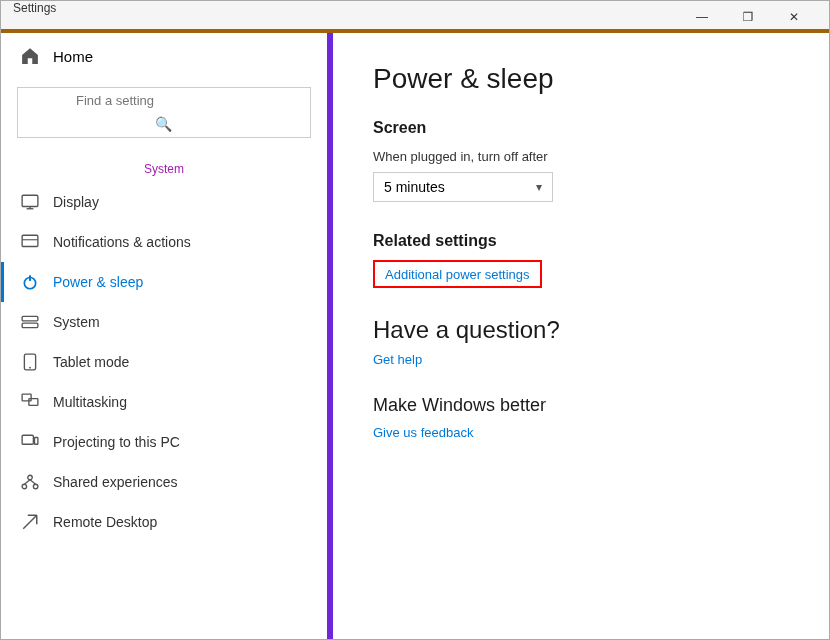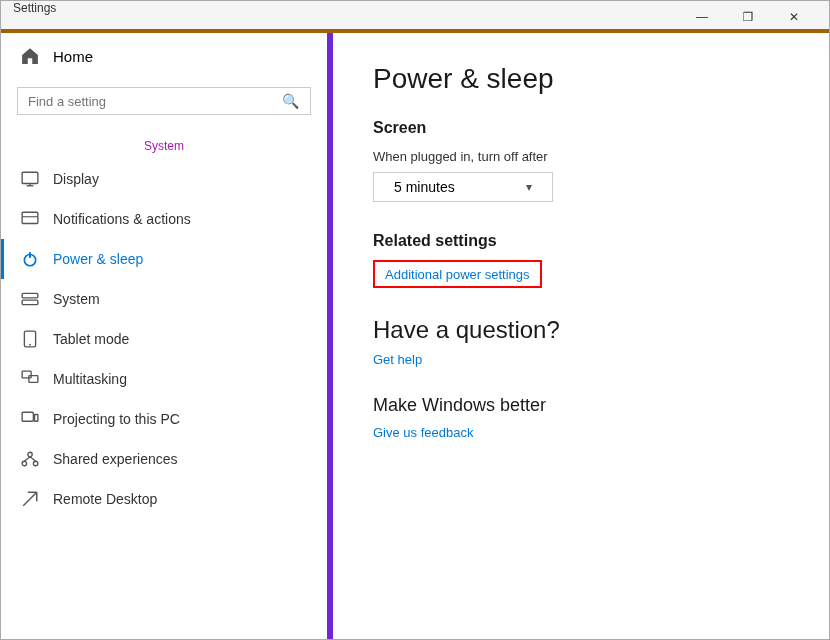--- a/index.html
+++ b/index.html
@@ -73,20 +73,21 @@
       cursor: pointer;
       font-size: 15px;
     }
     .search-box {
       margin: 8px 16px 16px 16px;
       display: flex;
       align-items: center;
       border: 1px solid #ccc;
       padding: 5px 10px;
       gap: 8px;
+      flex-direction: column;
     }
     .search-box input {
       border: none;
       outline: none;
       flex: 1;
       font-size: 13px;
       color: #666;
       background: transparent;
     }
     .search-icon-char {
@@ -142,21 +143,21 @@
     }
     .label {
       font-size: 13px;
       color: #333;
       margin-bottom: 8px;
     }
     .dropdown {
       display: flex;
       align-items: center;
       border: 1px solid #ccc;
-      padding: 6px 20px;
+      padding: 6px 10px;
       width: 180px;
       justify-content: space-between;
       cursor: pointer;
       background: #fff;
       margin-bottom: 30px;
     }
     .dropdown-arrow { font-size: 12px; color: #555; }
     .related-settings-title {
       font-size: 16px;
       font-weight: 600;

